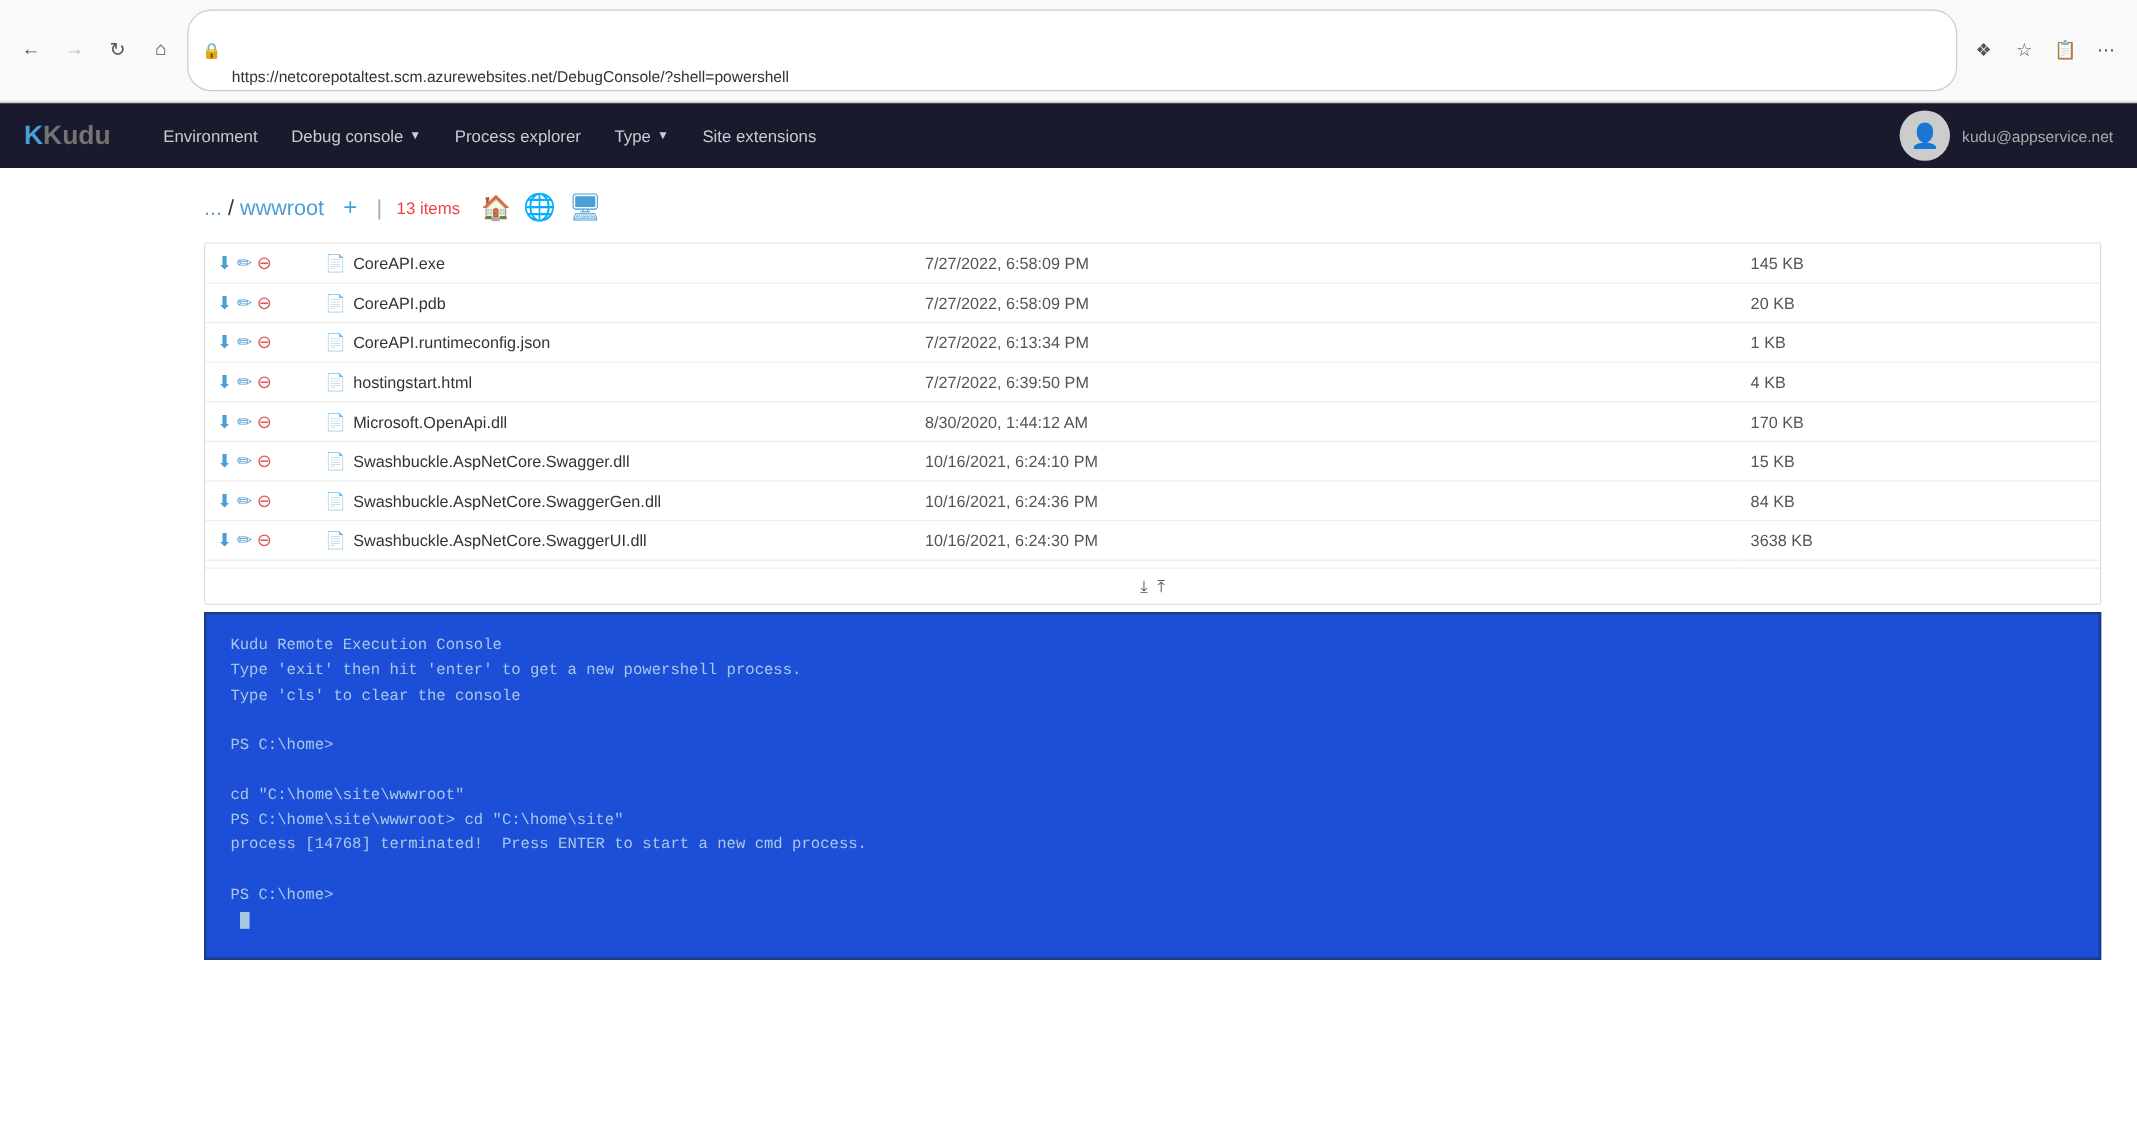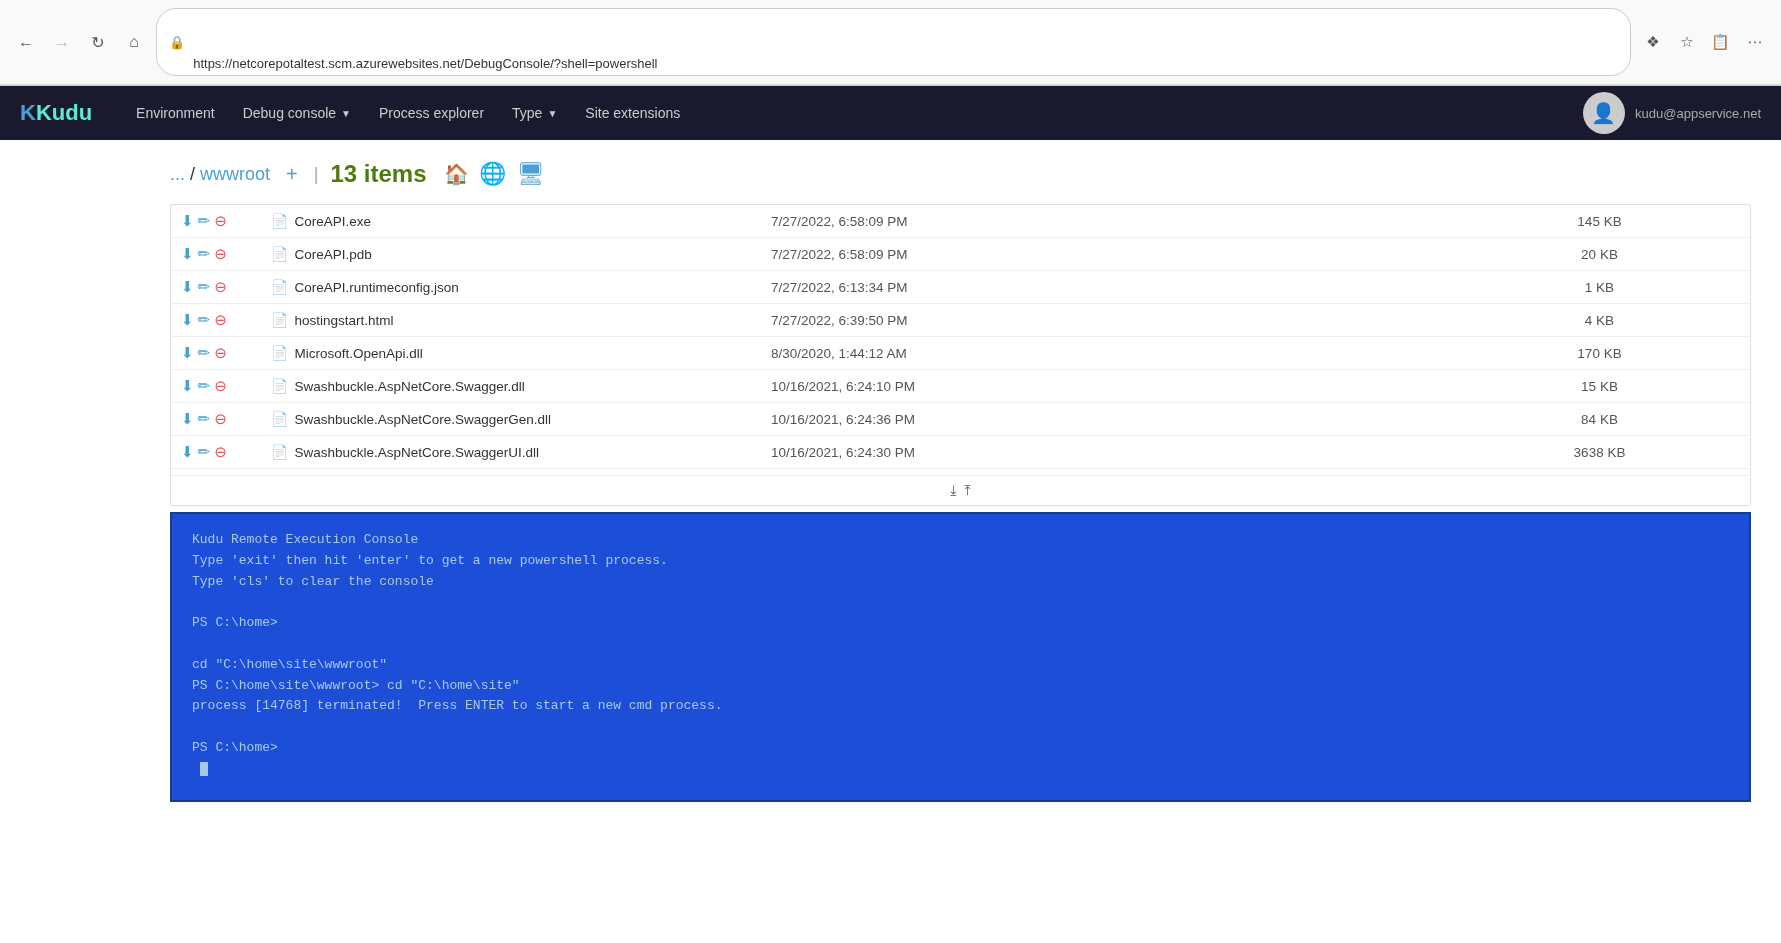--- a/index.html
+++ b/index.html
@@ -127,23 +127,22 @@
       color: #4a9fd5;
       font-size: 20px;
       cursor: pointer;
       padding: 0 4px;
     }
     .path-divider {
       color: #aaa;
       font-size: 18px;
     }
     .item-count {
-      font-size: 24px;
-      color: #4d7c0f;
-      font-weight: bold;
+      font-size: 14px;
+      color: #ef4444;
     }
     .path-icons {
       display: flex;
       align-items: center;
       gap: 10px;
       margin-left: 6px;
     }
     .path-icon-btn {
       background: none;
       border: none;
@@ -187,21 +186,21 @@
     }
     .file-action-icon.delete { color: #e05555; }
     .file-name-cell {
       display: flex;
       align-items: center;
       gap: 6px;
       color: #333;
     }
     .file-icon { color: #555; font-size: 14px; }
     .file-date { color: #555; white-space: nowrap; }
-    .file-size { color: #555; text-align: center; }
+    .file-size { color: #555; text-align: left; }
     .scroll-arrow {
       color: #555;
       font-size: 14px;
       cursor: pointer;
     }
 
     
     .table-scroll-container {
       max-height: 270px;
       overflow-y: auto;
@@ -256,21 +255,21 @@
       <button class="browser-action-btn">❖</button>
       <button class="browser-action-btn">☆</button>
       <button class="browser-action-btn">📋</button>
       <button class="browser-action-btn">⋯</button>
     </div>
   </div>
 </div>
 
 <nav class="navbar">
   <a class="navbar-brand">
-    <span style="color:#4a9fd5">K</span><span style="color:#5eead4">Kudu</span>
+    <span style="color:#4a9fd5">K</span><span style="color:#737373">Kudu</span>
   </a>
   <div class="nav-item">
     <span>Environment</span>
   </div>
   <div class="nav-item">
     <span>Debug console</span>
     <span class="chevron">▼</span>
   </div>
   <div class="nav-item">
     <span>Process explorer</span>

